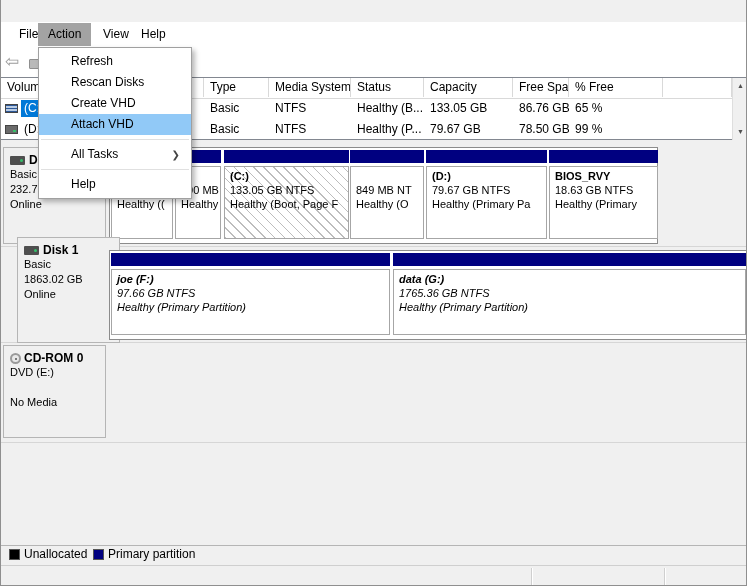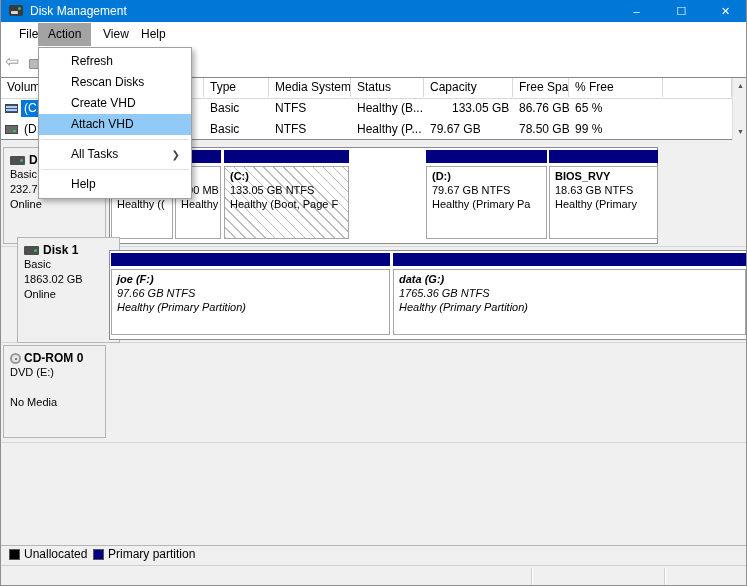--- a/index.html
+++ b/index.html
@@ -71,27 +71,20 @@
   .menu-item{position:relative;height:21px;line-height:21px;padding-left:32px;white-space:nowrap;}
   .menu-item.hl{background:#91c9f7;}
   .menu-sep{height:1px;background:#e0e0e0;margin:4px 2px;}
   .menu-arrow{position:absolute;right:11px;top:0;font-size:10px;color:#444;}
 </style>
 </head>
 <body>
 
 <div id="win">
 
-  <div id="titlebar" class="abs">
-    <div id="title-icon" class="abs"></div>
-    <div id="title-text" class="abs">Disk Management</div>
-    <div id="btn-min" class="abs winbtn">–</div>
-    <div id="btn-max" class="abs winbtn">☐</div>
-    <div id="btn-close" class="abs winbtn">✕</div>
-  </div>
 
   <div id="menubar" class="abs">
       <div class="mitem" style="left: 8px;">File</div>
       <div class="mitem active" style="left: 37px;">Action</div>
       <div class="mitem" style="left: 92px;">View</div>
       <div class="mitem" style="left: 130px;">Help</div>
     </div>
 
   <div id="toolbar" class="abs">
     <div id="back-arrow" class="abs">⇦</div>
@@ -109,21 +102,21 @@
         <div class="hcell" style="left: 568px; width: 94px;">% Free</div>
         <div class="hcell" style="left: 662px; width: 69px;"></div>
       </div>
     <div id="vrows">
         <div class="vrow" style="top: 20px;">
           <div class="vol-icon hatched"></div>
           <div class="vol-label sel">(C:)</div>
           <div class="vcell" style="left: 203px; width: 65px;">Basic</div>
           <div class="vcell" style="left: 268px; width: 82px;">NTFS</div>
           <div class="vcell" style="left: 350px; width: 73px;">Healthy (B...</div>
-          <div class="vcell" style="left: 445px; width: 89px;">133.05 GB</div>
+          <div class="vcell" style="left: 423px; width: 89px;">133.05 GB</div>
           <div class="vcell" style="left: 512px; width: 56px;">86.76 GB</div>
           <div class="vcell" style="left: 568px; width: 94px;">65 %</div>
           <div class="vcell" style="left: 662px; width: 69px;"></div>
         </div>
         <div class="vrow" style="top: 41px;">
           <div class="vol-icon plain"></div>
           <div class="vol-label">(D:)</div>
           <div class="vcell" style="left: 203px; width: 65px;">Basic</div>
           <div class="vcell" style="left: 268px; width: 82px;">NTFS</div>
           <div class="vcell" style="left: 350px; width: 73px;">Healthy (P...</div>
@@ -167,20 +160,28 @@
           </div>
         </div>
         <div class="part" style="left: 114px; width: 125px; height: 91px;">
           <div class="part-bar"></div>
           <div class="part-body hatched">
             <div class="pline name">(C:)</div>
             <div class="pline">133.05 GB NTFS</div>
             <div class="pline">Healthy (Boot, Page F</div>
           </div>
         </div>
+        <div class="part" style="left: 240px; width: 74px; height: 91px;">
+          <div class="part-bar"></div>
+          <div class="part-body">
+            <div class="pline">&nbsp;</div>
+            <div class="pline">849 MB NT</div>
+            <div class="pline">Healthy (O</div>
+          </div>
+        </div>
         <div class="part" style="left: 316px; width: 121px; height: 91px;">
           <div class="part-bar"></div>
           <div class="part-body">
             <div class="pline name">(D:)</div>
             <div class="pline">79.67 GB NTFS</div>
             <div class="pline">Healthy (Primary Pa</div>
           </div>
         </div>
         <div class="part" style="left: 439px; width: 109px; height: 91px;">
           <div class="part-bar"></div>

